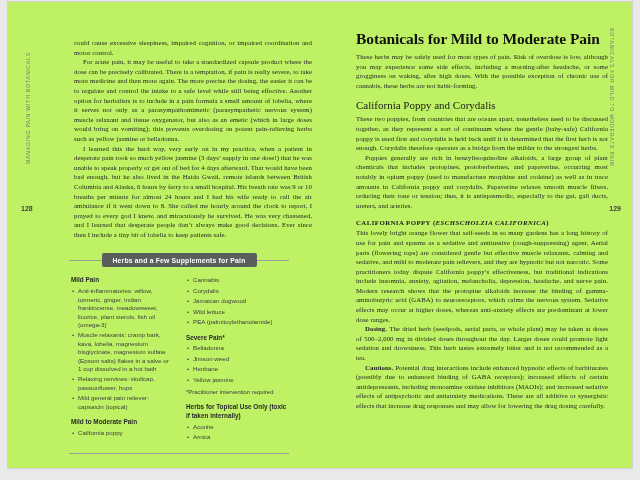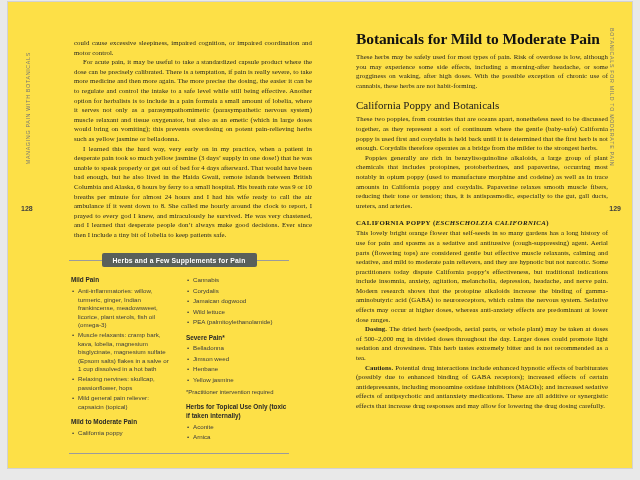--- a/index.html
+++ b/index.html
@@ -12,21 +12,21 @@
   *{box-sizing:border-box;}
   html,body{margin:0;padding:0;}
   body{
     width:640px;height:480px;overflow:hidden;
     background:#e9e9e9;
     font-family:"Liberation Serif", serif;
     position:relative;
   }
   .sheet{
     position:absolute;left:7px;top:1px;right:7px;bottom:11px;
-    background:#fde047;border:1px solid #d2d2d2;
+    background:#bef264;border:1px solid #d2d2d2;
   }
   
   .page{position:absolute;}
   .page-left{left:66px;top:36px;width:238px;}
   .page-right{left:348px;top:28px;width:252px;}
   .body{
     font-size:6.8px;line-height:9.6px;text-align:justify;
     margin:0;color:var(--body-text);letter-spacing:0.05px;
   }
   .indent{text-indent:9px;}
@@ -139,21 +139,21 @@
 
       </div>
       <div class="box-rule"></div>
     </div>
   </div>
 
   <div class="page page-right">
     <h1 class="title">Botanicals for Mild to Moderate Pain</h1>
     <p class="body">These herbs may be safely used for most types of pain. Risk of overdose is low, although you may experience some side effects, including a morning-after headache, or some grogginess on waking, after high doses. With the possible exception of chronic use of cannabis, these herbs are not habit-forming.</p>
 
-    <h2 class="sect">California Poppy and Botanicals</h2>
+    <h2 class="sect">California Poppy and Corydalis</h2>
     <p class="body">These two poppies, from countries that are oceans apart, nonetheless need to be discussed together, as they represent a sort of continuum where the gentle (baby-safe) California poppy is used first and corydalis is held back until it is determined that the first herb is not enough. Corydalis therefore operates as a bridge from the milder to the strongest herbs.</p>
     <p class="body indent">Poppies generally are rich in benzylisoquinoline alkaloids, a large group of plant chemicals that includes protopines, protoberberines, and papaverine, occurring most notably in opium poppy (used to manufacture morphine and codeine) as well as in trace amounts in California poppy and corydalis. Papaverine relaxes smooth muscle fibers, reducing their tone or tension; thus, it is antispasmodic, especially to the gut, gall ducts, ureters, and arteries.</p>
 
     <h3 class="caps"><span>CALIFORNIA POPPY (</span><i>ESCHSCHOLZIA CALIFORNICA</i><span>)</span></h3>
     <p class="body">This lovely bright orange flower that self-seeds in so many gardens has a long history of use for pain and spasms as a sedative and antitussive (cough-suppressing) agent. Aerial parts (flowering tops) are considered gentle but effective muscle relaxants, calming and sedative, and mild to moderate pain relievers, and they are hypnotic but not narcotic. Some practitioners today dispute California poppy’s effectiveness, but traditional indications include insomnia, anxiety, agitation, melancholia, depression, headache, and nerve pain. Modern research shows that the protopine alkaloids increase the binding of gamma-aminobutyric acid (GABA) to neuroreceptors, which calms the nervous system. Sedative effects may occur at higher doses, whereas anti-anxiety effects are predominant at lower dose ranges.</p>
     <p class="body indent"><b>Dosing.</b><span> The dried herb (seedpods, aerial parts, or whole plant) may be taken at doses of 500–2,000 mg in divided doses throughout the day. Larger doses could promote light sedation and drowsiness. This herb tastes extremely bitter and is not recommended as a tea.</span></p>
     <p class="body indent"><b>Cautions.</b><span> Potential drug interactions include enhanced hypnotic effects of barbiturates (possibly due to enhanced binding of GABA receptors); increased effects of certain antidepressants, including monoamine oxidase inhibitors (MAOIs); and increased sedative effects of antipsychotic and antianxiety medications. These are all additive or synergistic effects that increase drug responses and may allow for lowering the drug dosing carefully.</span></p>
   </div>
 
   <div class="vlabel left">MANAGING PAIN WITH BOTANICALS</div>

